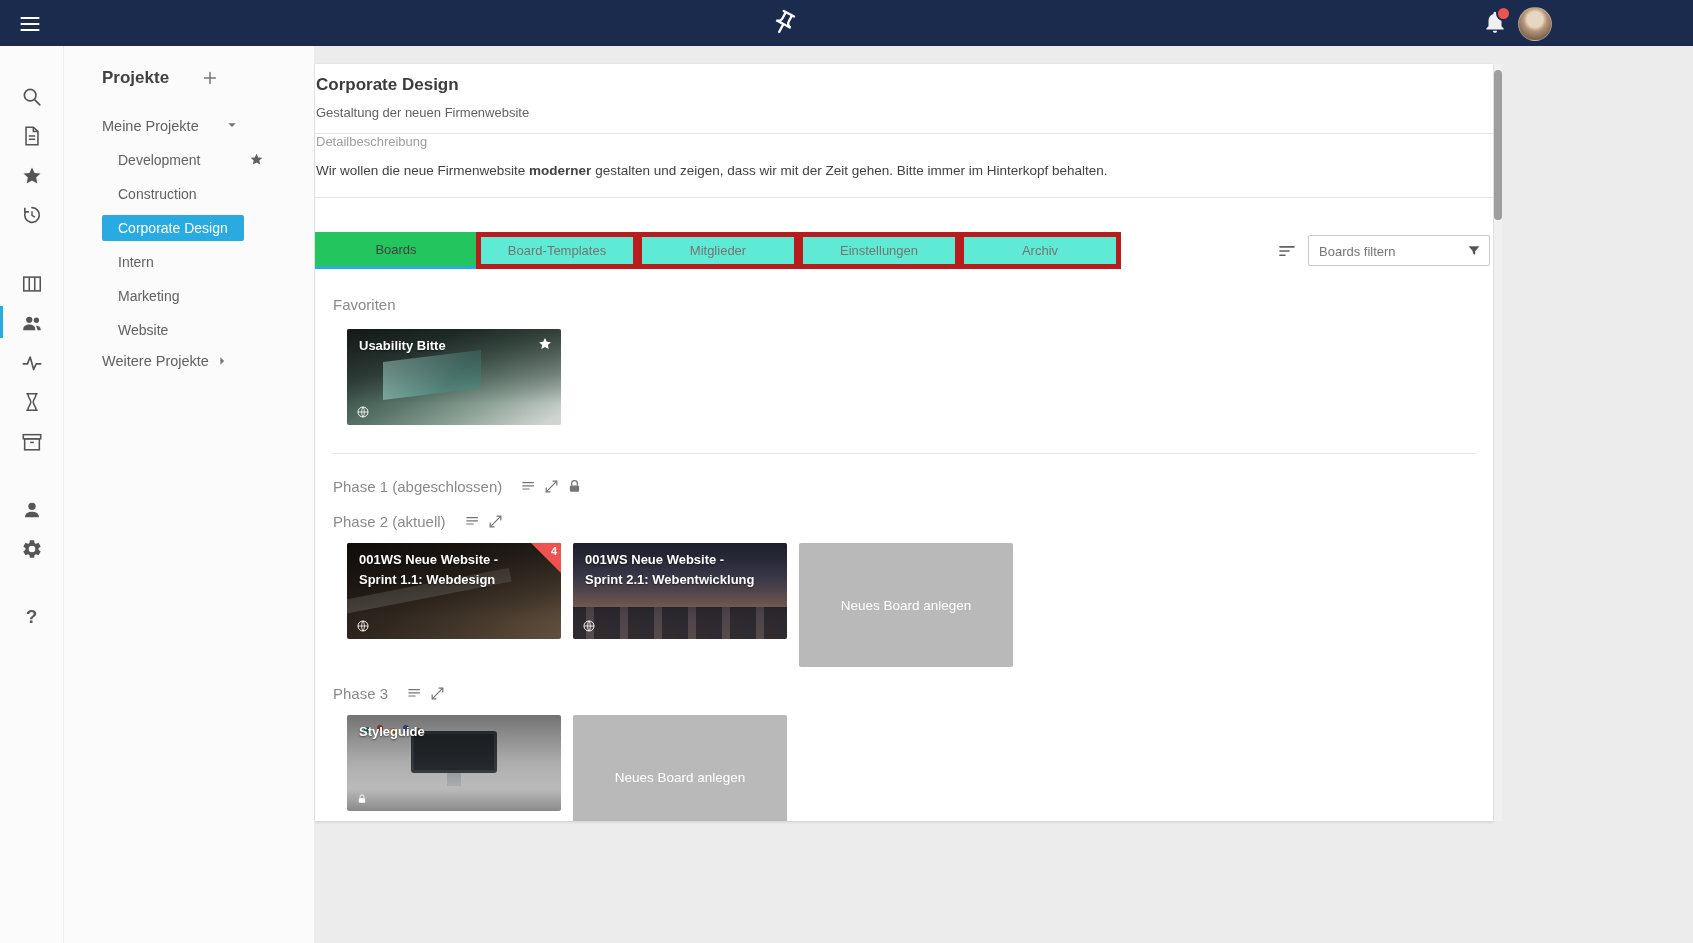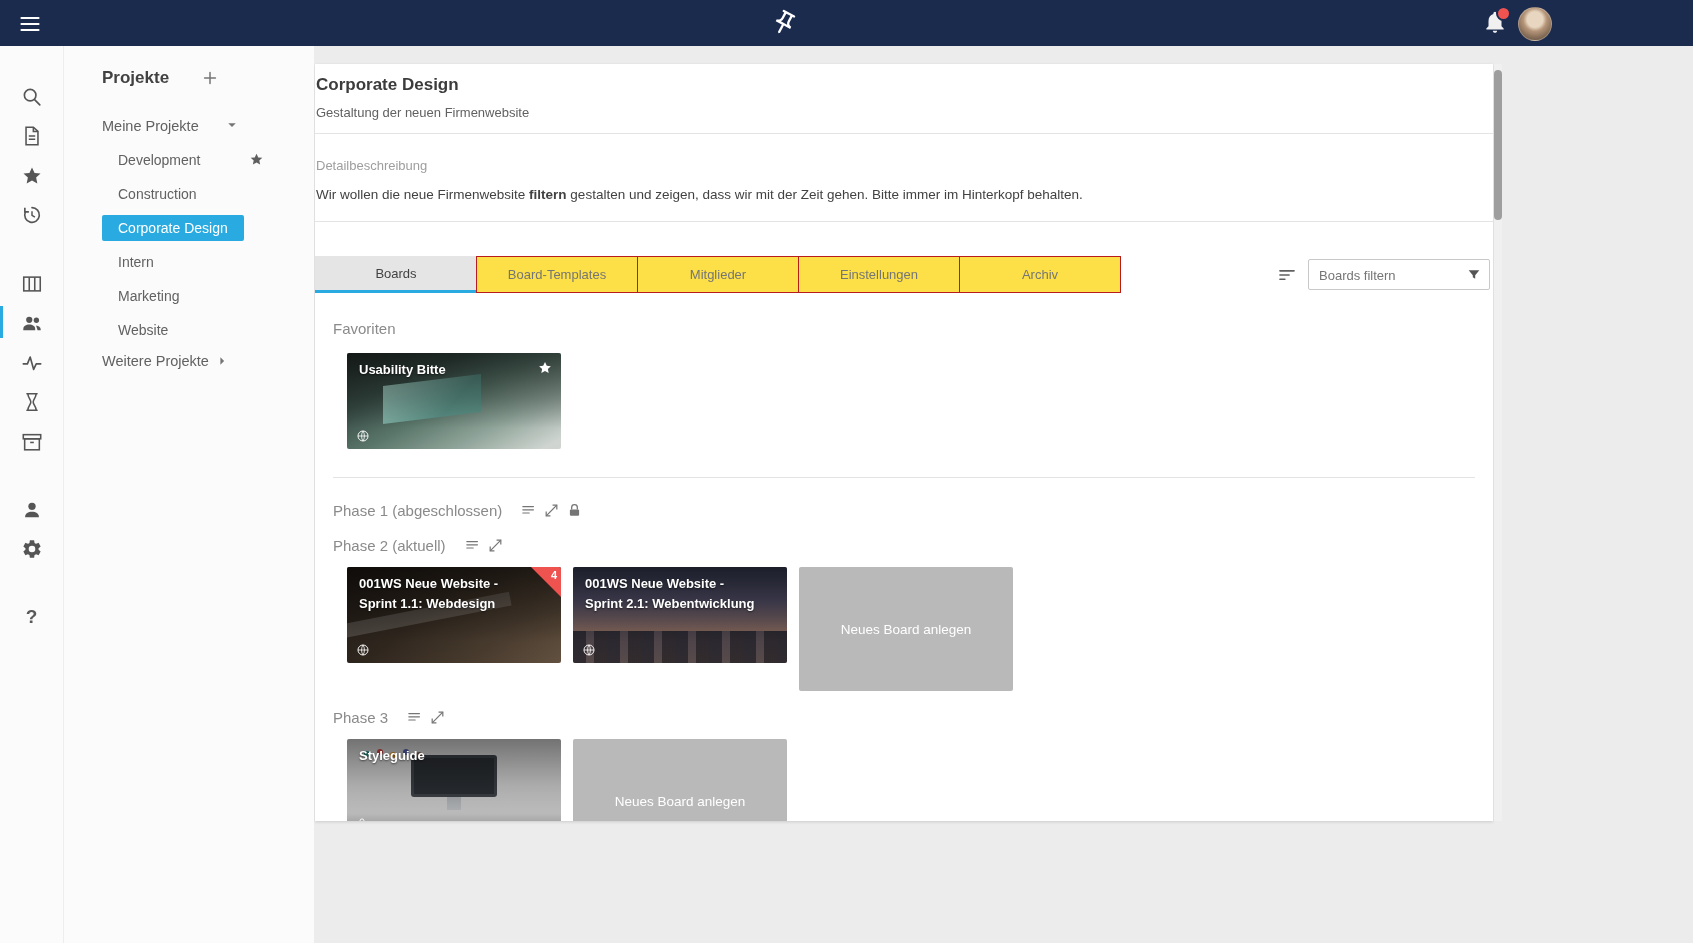--- a/index.html
+++ b/index.html
@@ -40,30 +40,30 @@
   .sb-more{position:absolute;left:38px;top:306px;display:flex;align-items:center;gap:4px;font-size:14.5px;color:#616161;}
   .caret{width:18px;height:18px;color:#757575;}
 
   
   #main{position:absolute;left:314px;top:46px;width:1379px;height:897px;background:#ececec;}
   #card{position:absolute;left:1px;top:18px;width:1178px;height:757px;background:#fff;
     box-shadow:0 1px 3px rgba(0,0,0,.14);overflow:hidden;}
   .page-title{margin:11px 0 0 1px;font-size:17px;font-weight:bold;color:#3c3c3c;}
   .page-subtitle{margin:10px 0 13px 1px;font-size:13px;color:#616161;}
   .divider{border:none;border-top:1px solid #e4e4e4;margin:0;}
-  .detail-label{margin:24px 0 0 1px;font-size:13px;color:#9e9e9e;}
+  .detail-label{margin:0 0 0 1px;font-size:13px;color:#9e9e9e;}
   .detail-text{margin:13px 0 17px 1px;font-size:13.5px;color:#424242;line-height:1.35;}
   .detail-text b{font-weight:bold;}
 
   
   .tabs-row{position:relative;margin-top:34px;height:38px;display:flex;}
   .tab{width:162px;height:37px;box-sizing:border-box;display:flex;align-items:center;justify-content:center;
-    font-size:13px;color:#757575;background:#fde047;border:1px solid #b91c1c;margin-left:-1px;}
+    font-size:13px;color:#757575;background:#5eead4;border:5px solid #b91c1c;margin-left:-1px;}
   .tab:first-child{margin-left:0;}
-  .tab.active{background:#e5e5e5;border:none;border-bottom:3px solid var(--accent-blue,#29abe2);color:#424242;text-align:center;}
+  .tab.active{background:#22c55e;border:none;border-bottom:3px solid var(--accent-blue,#29abe2);color:#424242;text-align:center;}
   .tune-icon{position:absolute;left:962px;top:9px;width:20px;height:20px;color:#616161;}
   .filter-box{position:absolute;left:993px;top:3px;width:182px;height:31px;box-sizing:border-box;
     border:1px solid #c9c9c9;border-radius:2px;background:#fff;}
   .filter-input{position:absolute;left:8px;top:0;width:140px;height:29px;border:none;outline:none;
     font-size:13px;color:#424242;font-family:"Liberation Sans",sans-serif;background:transparent;}
   .filter-input::placeholder{color:#757575;}
   .funnel-icon{position:absolute;right:7px;top:7px;width:16px;height:16px;color:#555;}
 
   
   .section-title{margin:26px 0 0 18px;font-size:15px;color:#8a8a8a;}
@@ -255,21 +255,21 @@
 
   <div id="main">
     <div id="card">
 
       <div class="page-title">Corporate Design</div>
       <div class="page-subtitle">Gestaltung der neuen Firmenwebsite</div>
       <hr class="divider">
 
       <div class="detail-label">Detailbeschreibung</div>
       <div class="detail-text">
-        <span>Wir wollen die neue Firmenwebsite </span><b>filtern</b><span> gestalten und zeigen, dass wir mit der Zeit gehen. Bitte immer im Hinterkopf behalten.</span>
+        <span>Wir wollen die neue Firmenwebsite </span><b>moderner</b><span> gestalten und zeigen, dass wir mit der Zeit gehen. Bitte immer im Hinterkopf behalten.</span>
       </div>
       <hr class="divider">
 
       <div class="tabs-row">
         <div class="tab active clickable">Boards</div>
         <div class="tab clickable">Board-Templates</div>
         <div class="tab clickable">Mitglieder</div>
         <div class="tab clickable">Einstellungen</div>
         <div class="tab clickable">Archiv</div>
         <svg class="tune-icon clickable" viewBox="0 0 24 24">

